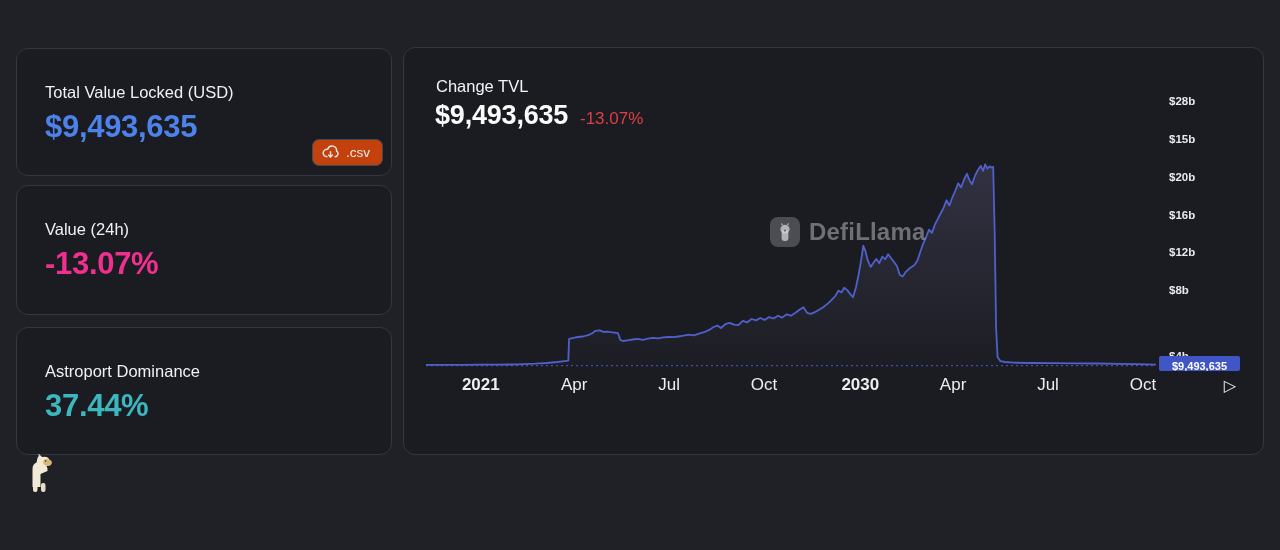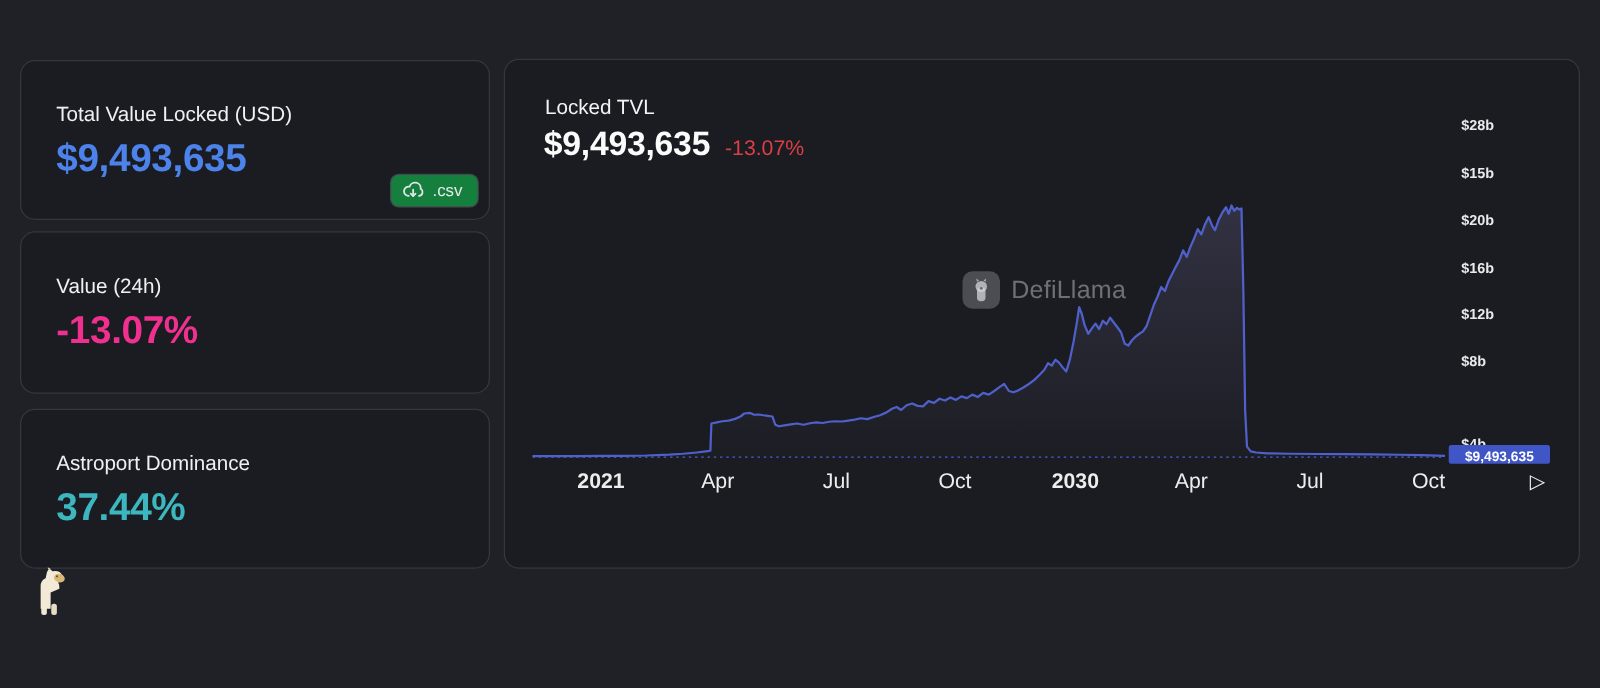--- a/index.html
+++ b/index.html
@@ -12,21 +12,21 @@
   .stat-card-2 { left:16px; top:185px; width:376px; height:130px; }
   .stat-card-3 { left:16px; top:327px; width:376px; height:128px; }
 
   .stat-label { position:absolute; left:28px; top:34px; font-size:16.5px; font-weight:500; color:#eff0f2; }
   .stat-value { position:absolute; left:28px; top:60px; font-size:31px; font-weight:700; letter-spacing:-0.3px; }
   .v-blue { color:#4c82ea; }
   .v-pink { color:#f0308f; }
   .v-teal { color:#3cb7bf; }
 
   .csv-btn { position:absolute; right:8px; bottom:9px; height:27px; padding:0 12px 0 9px;
-    display:flex; align-items:center; gap:7px; background:#15803d; border:1px solid #44484f;
+    display:flex; align-items:center; gap:7px; background:#c2410c; border:1px solid #44484f;
     border-radius:7px; color:#e8eaed; font-size:13.5px; cursor:pointer; }
   .csv-btn svg { display:block; }
 
   .chart-card { left:403px; top:47px; width:861px; height:408px; overflow:hidden; }
   .chart-title { position:absolute; left:32px; top:29px; font-size:16.5px; font-weight:500; color:#f2f3f5; }
   .chart-value { position:absolute; left:31px; top:52px; font-size:27px; font-weight:600; color:#fbfbfc; letter-spacing:-0.2px; }
   .chart-change { position:absolute; left:176px; top:61px; font-size:17px; font-weight:500; color:#dd3f46; }
 
   .plot { position:absolute; left:22px; top:96px; width:730px; height:234px; }
   .plot svg { display:block; }
@@ -35,21 +35,21 @@
   .xtick { position:absolute; transform:translateX(-50%); font-size:17px; color:#eceded; white-space:nowrap; }
   .xtick.bold { font-weight:700; }
 
   .y-axis { position:absolute; inset:0; pointer-events:none; }
   .ytick { position:absolute; left:765px; font-size:11.5px; font-weight:600; color:#e8eaec; line-height:16px; }
 
   .watermark { position:absolute; left:366px; top:169px; display:flex; align-items:center; gap:9px;
     pointer-events:none; }
   .wm-logo { width:30px; height:30px; border-radius:8px; background:rgba(116,119,126,0.55);
     display:flex; align-items:center; justify-content:center; }
-  .wm-text { font-size:20px; font-weight:400; color:rgba(165,168,174,0.6); letter-spacing:0.2px; }
+  .wm-text { font-size:24px; font-weight:700; color:rgba(165,168,174,0.6); letter-spacing:0.2px; }
 
   .current-badge { position:absolute; left:755px; top:308px; width:81px; height:15px; overflow:hidden;
     background:#4156c6; border-radius:2px; text-align:center; }
   .current-badge span { font-size:11px; font-weight:700; color:#ffffff; line-height:19px; }
 
   .play-btn { position:absolute; left:813px; top:326px; width:26px; height:24px; border:none;
     background:transparent; color:#eceef0; font-size:16px; line-height:22px; cursor:pointer; }
 
   .mascot { position:absolute; left:26px; top:453px; width:32px; height:40px; }
 </style>
@@ -77,21 +77,21 @@
     <div class="stat-label">Value (24h)</div>
     <div class="stat-value v-pink">-13.07%</div>
   </div>
 
   <div class="card stat-card-3">
     <div class="stat-label">Astroport Dominance</div>
     <div class="stat-value v-teal">37.44%</div>
   </div>
 
   <div class="card chart-card">
-    <div class="chart-title">Locked TVL</div>
+    <div class="chart-title">Change TVL</div>
     <div class="chart-value">$9,493,635</div>
     <div class="chart-change">-13.07%</div>
 
     <div class="plot">
       <svg id="chart-svg" width="730" height="234" viewBox="0 0 730 234">
         <defs>
           <linearGradient id="areaGrad" x1="0" y1="0" x2="0" y2="1">
             <stop offset="0" stop-color="#6b6390" stop-opacity="0.30"></stop>
             <stop offset="1" stop-color="#6b6390" stop-opacity="0.02"></stop>
           </linearGradient>

